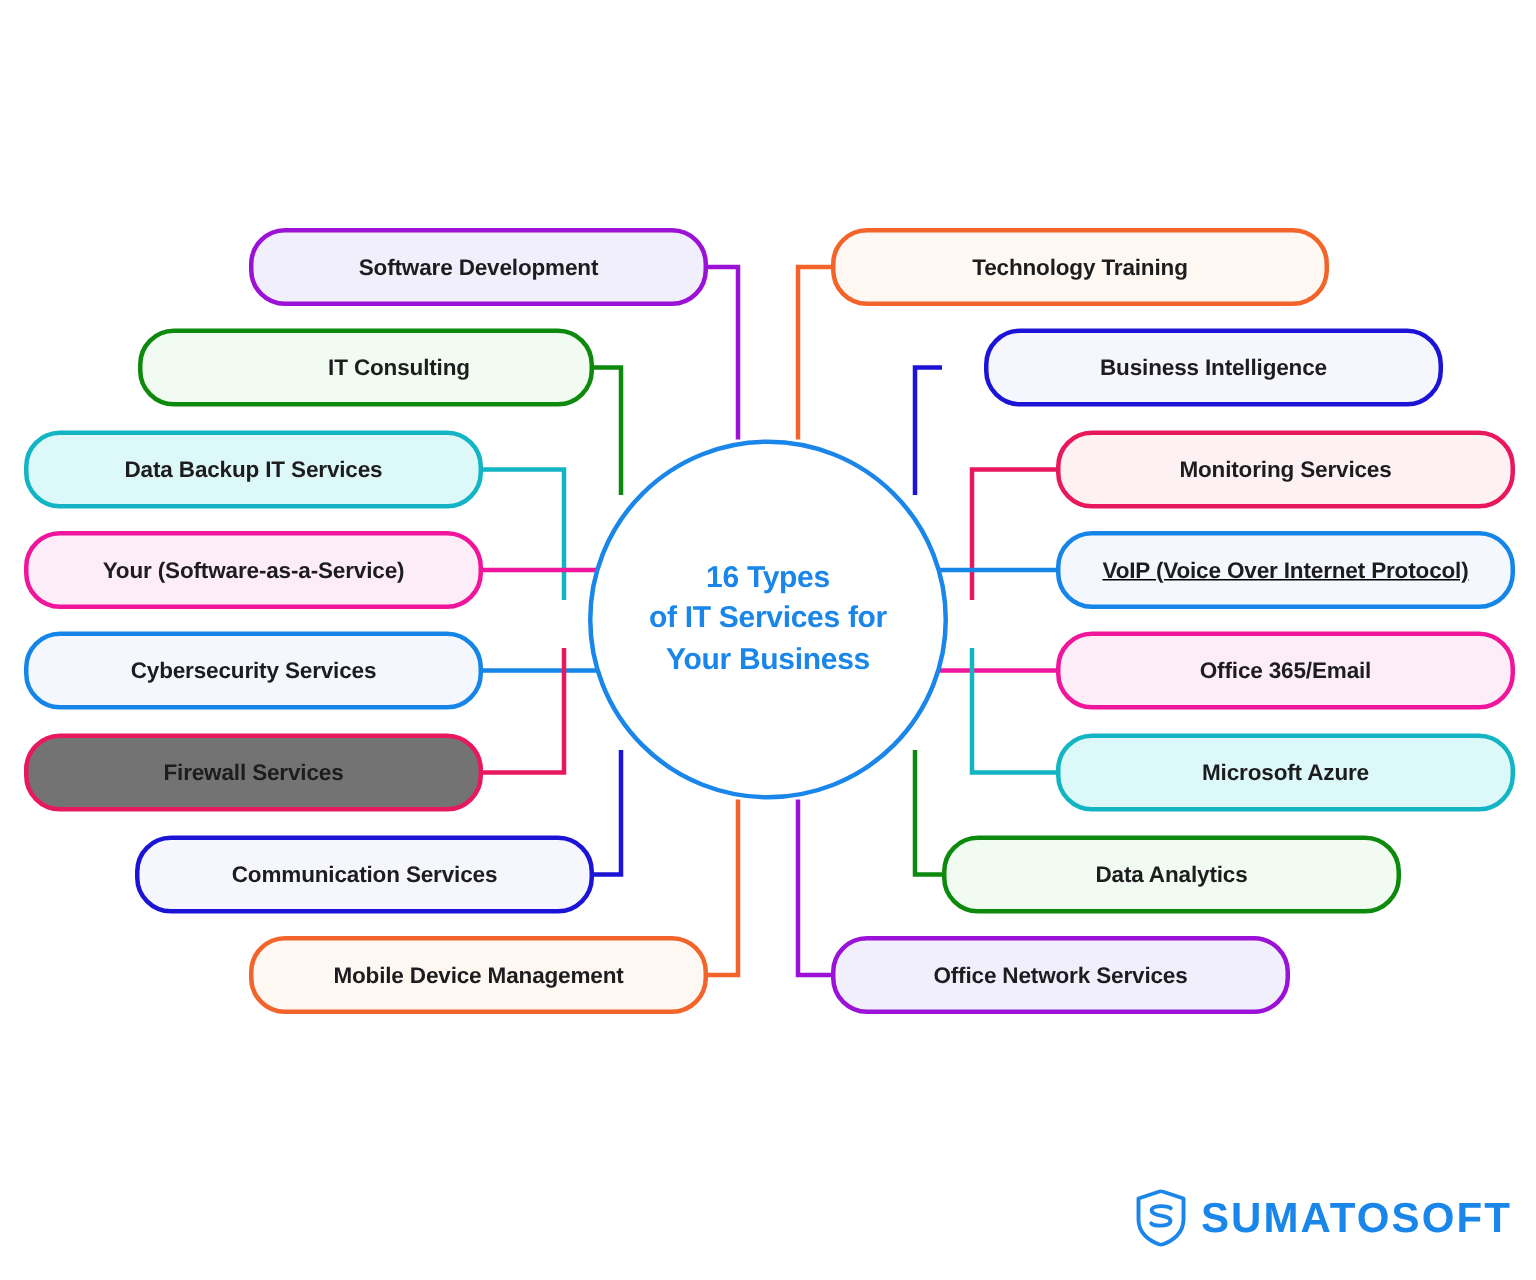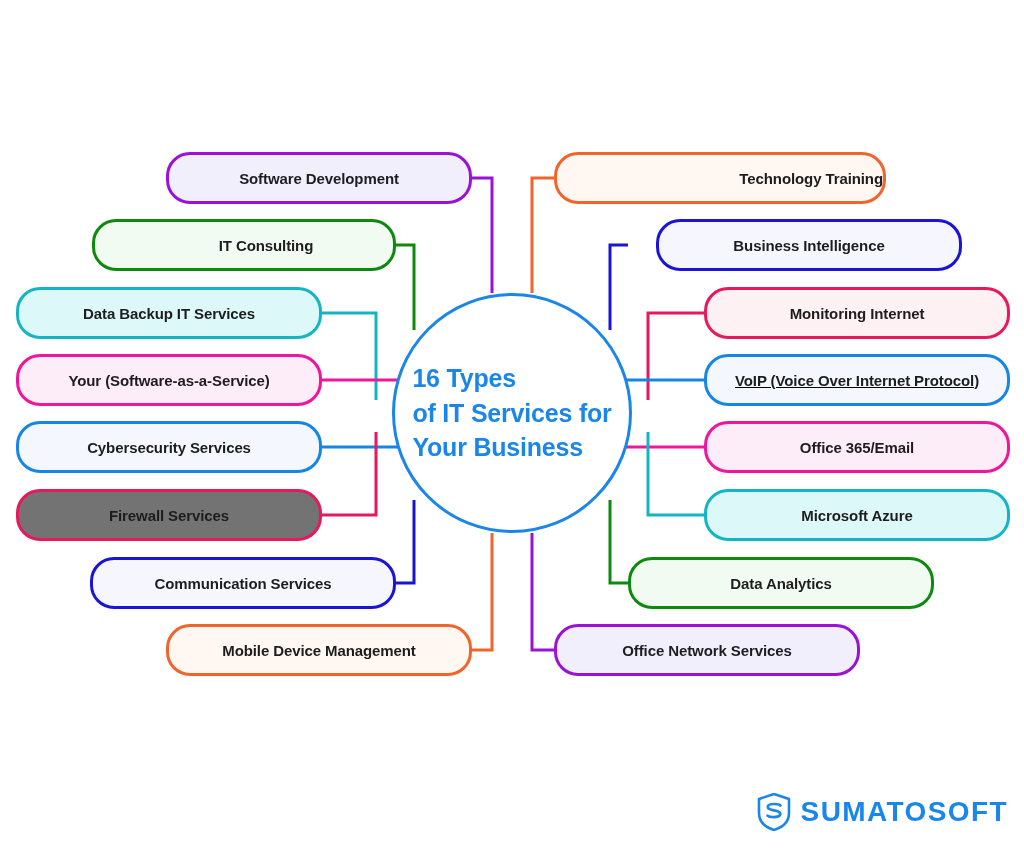--- a/index.html
+++ b/index.html
@@ -22,22 +22,23 @@
     border-radius:50%;
     background:#ffffff;
     border:3px solid #1A86EA;
     box-sizing:border-box;
     display:flex;align-items:center;justify-content:center;
     z-index:5;
   }
   .hub-text{
     color:#1A86EA;
     font-weight:bold;
-    font-size:25px;
+    font-size:20px;
     line-height:1.38;
+    text-align:center;
     letter-spacing:-0.2px;
     white-space:pre-line;
   }
 
   
   .node{
     position:absolute;
     height:52px;
     border:3px solid #000;
     border-radius:24px;
@@ -110,28 +111,28 @@
       </div>
       <div class="node" style="left: 16px; top: 489px; width: 306px; border-color: rgb(232, 24, 92); background: #737373;">
         <span class="node-label">Firewall Services</span>
       </div>
       <div class="node" style="left: 90px; top: 557px; width: 306px; border-color: rgb(27, 20, 214); background: rgb(246, 247, 254);">
         <span class="node-label">Communication Services</span>
       </div>
       <div class="node" style="left: 166px; top: 624px; width: 306px; border-color: rgb(242, 100, 42); background: rgb(254, 247, 242);">
         <span class="node-label">Mobile Device Management</span>
       </div>
-      <div class="node" style="left: 554px; top: 152px; width: 332px; border-color: rgb(242, 100, 42); background: rgb(254, 247, 242); justify-content: flex-end;">
+      <div class="node" style="left: 554px; top: 152px; width: 332px; border-color: rgb(242, 100, 42); background: rgb(254, 247, 242);">
         <span class="node-label">Technology Training</span>
       </div>
       <div class="node" style="left: 628px; top: 219px; width: 306px; border-color: rgb(27, 20, 214); background: rgb(246, 247, 254); margin-left: 28px;">
         <span class="node-label">Business Intelligence</span>
       </div>
       <div class="node" style="left: 704px; top: 287px; width: 306px; border-color: rgb(232, 24, 92); background: rgb(253, 241, 243);">
-        <span class="node-label">Monitoring Internet</span>
+        <span class="node-label">Monitoring Services</span>
       </div>
       <div class="node" style="left: 704px; top: 354px; width: 306px; border-color: rgb(21, 134, 232); background: rgb(244, 247, 253); text-decoration: underline;">
         <span class="node-label">VoIP (Voice Over Internet Protocol)</span>
       </div>
       <div class="node" style="left: 704px; top: 421px; width: 306px; border-color: rgb(240, 22, 155); background: rgb(253, 237, 248);">
         <span class="node-label">Office 365/Email</span>
       </div>
       <div class="node" style="left: 704px; top: 489px; width: 306px; border-color: rgb(19, 181, 196); background: rgb(221, 248, 248);">
         <span class="node-label">Microsoft Azure</span>
       </div>

